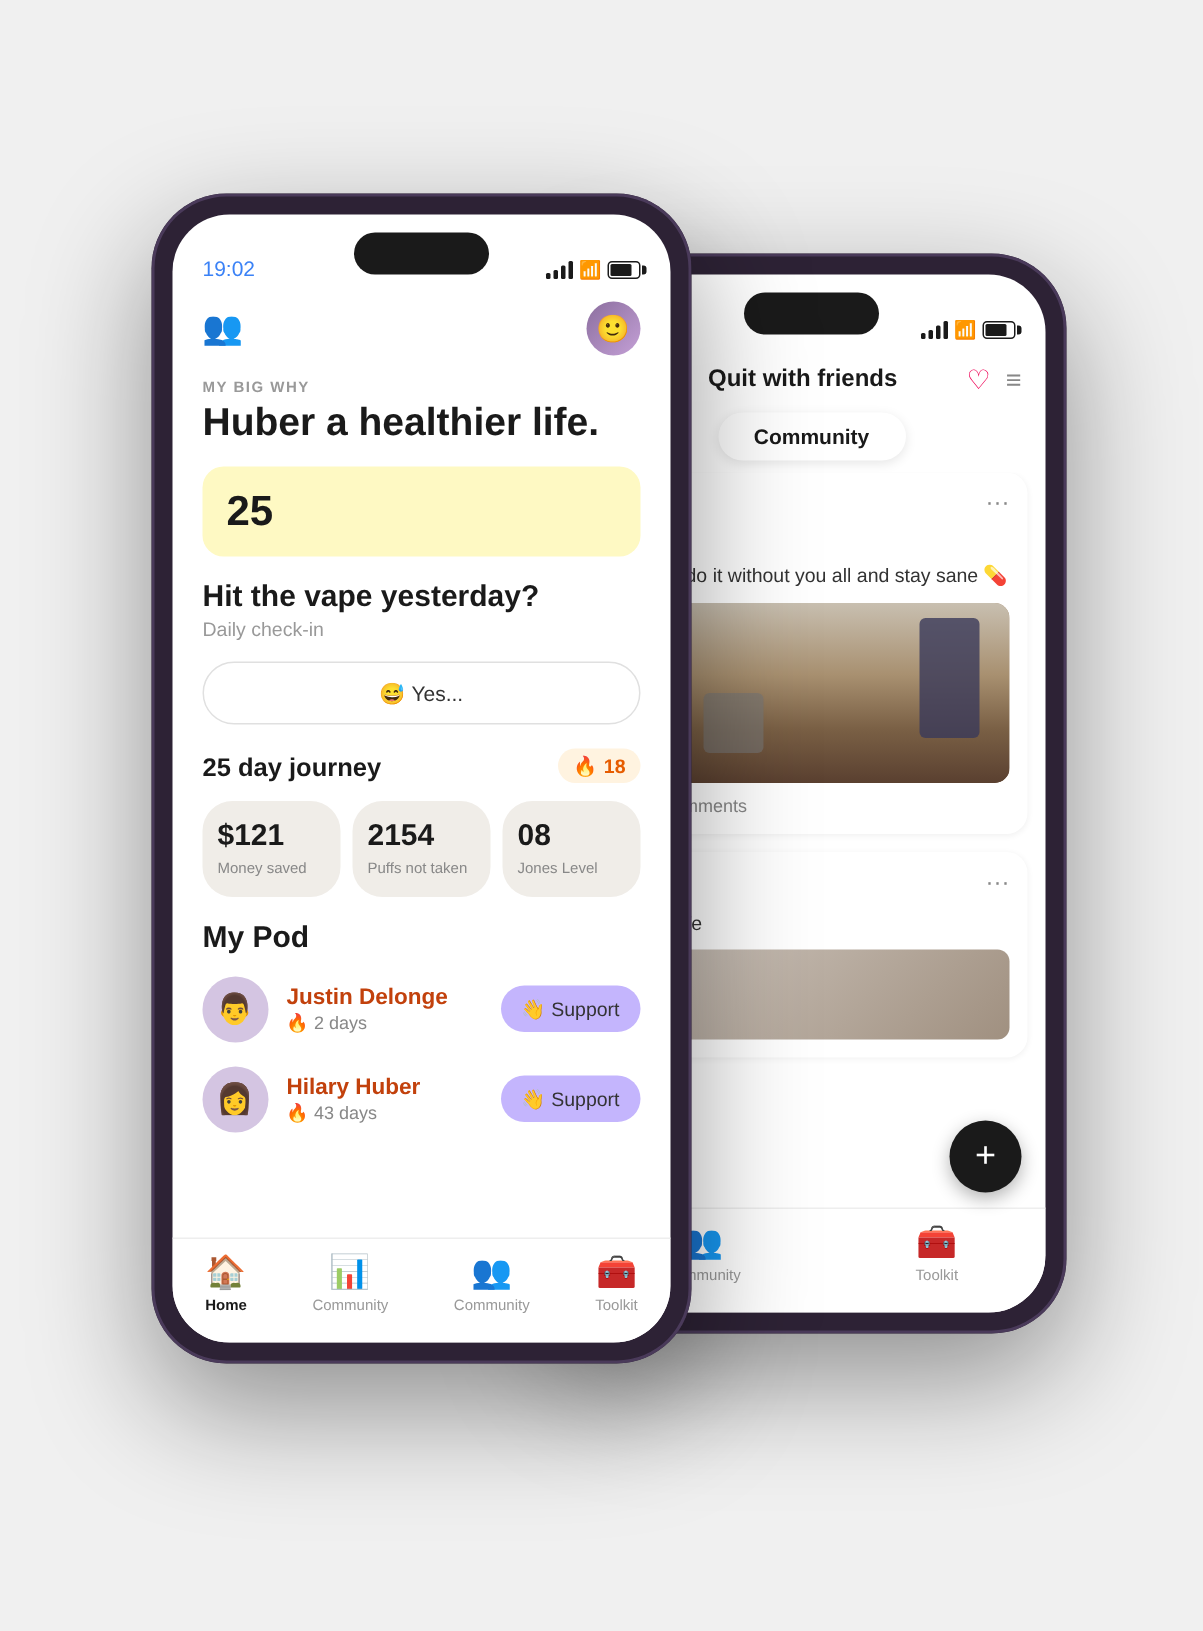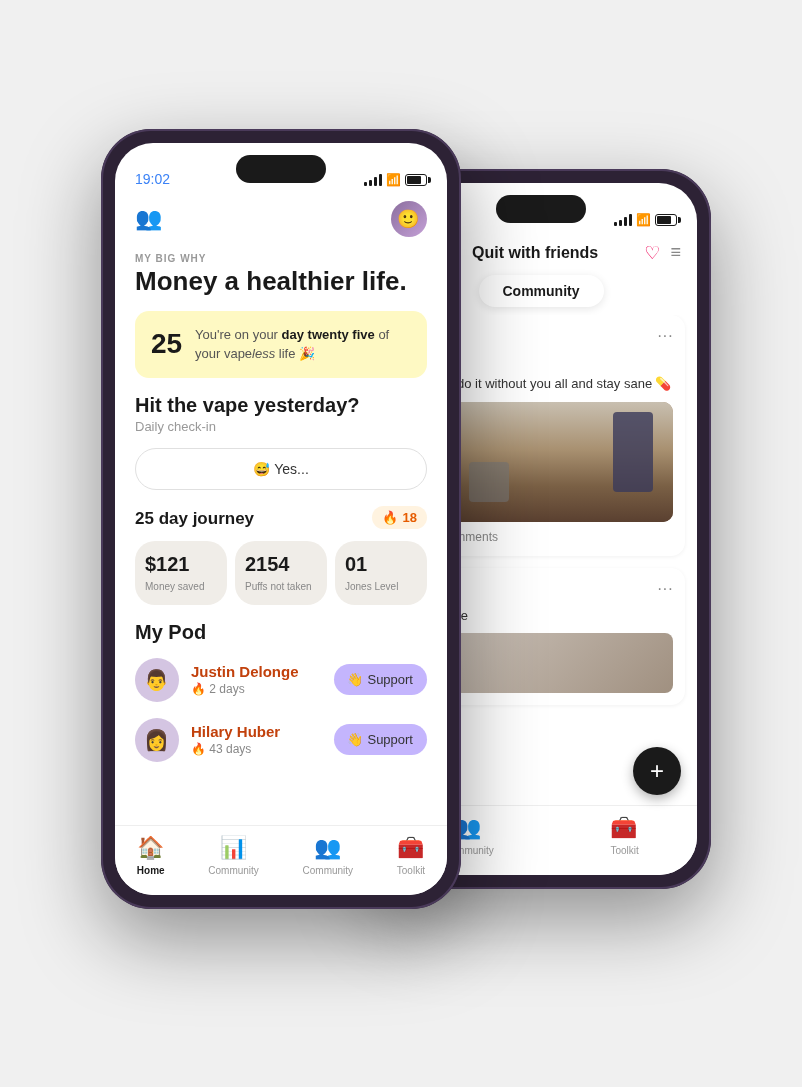--- a/index.html
+++ b/index.html
@@ -697,27 +697,24 @@
       <div class="front-content">
 
         <div class="header-row">
           <span class="header-icon">👥</span>
           <div class="avatar">
             <span>🙂</span>
           </div>
         </div>
 
         <div class="big-why-label">MY BIG WHY</div>
-        <div class="big-why-title">Money a healthier life.</div>
+        <div class="big-why-title">Huber a healthier life.</div>
 
         <div class="day-card">
           <div class="day-number">25</div>
-          <div class="day-text">
-            <span>You're on your </span><strong>day twenty five</strong><span> of your vape</span><em>less</em><span> life 🎉</span>
-          </div>
         </div>
 
         <div class="checkin-section">
           <div class="checkin-title">Hit the vape yesterday?</div>
           <div class="checkin-sub">Daily check-in</div>
           <div class="checkin-buttons">
             <button class="checkin-btn">😅 Yes...</button>
           </div>
         </div>
 
@@ -732,21 +729,21 @@
           <div class="stats-grid">
             <div class="stat-card">
               <div class="stat-value">$121</div>
               <div class="stat-label">Money saved</div>
             </div>
             <div class="stat-card">
               <div class="stat-value">2154</div>
               <div class="stat-label">Puffs not taken</div>
             </div>
             <div class="stat-card">
-              <div class="stat-value">01</div>
+              <div class="stat-value">08</div>
               <div class="stat-label">Jones Level</div>
             </div>
           </div>
         </div>
 
         <div class="pod-section">
           <div class="pod-title">My Pod</div>
 
           <div class="pod-member">
             <div class="pod-avatar">

